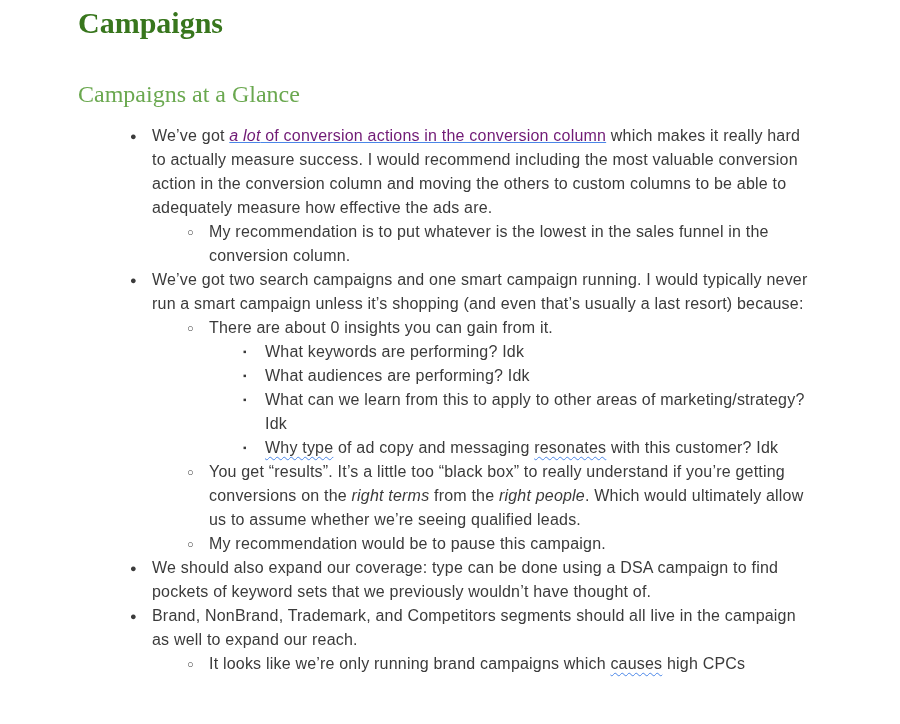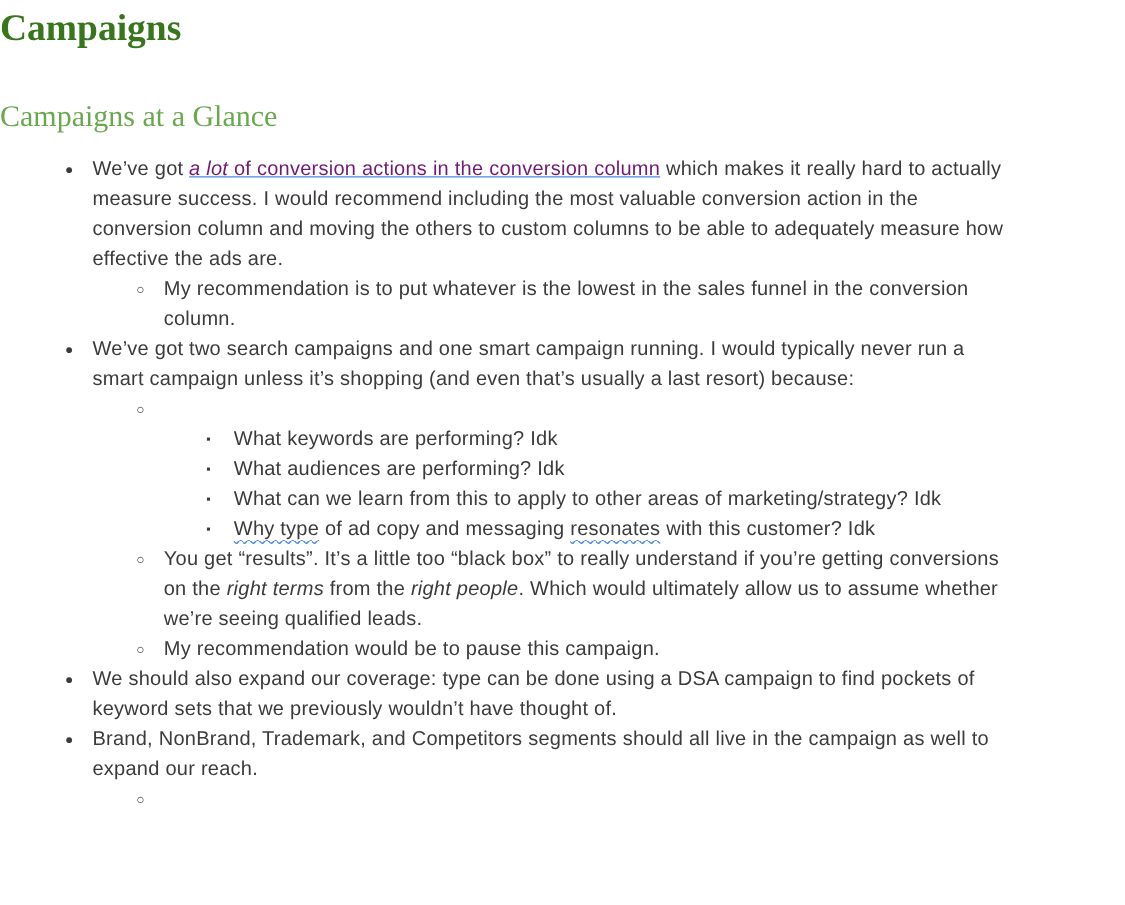--- a/index.html
+++ b/index.html
@@ -11,20 +11,21 @@
     width: 900px;
     height: 724px;
     overflow: hidden;
     font-family: "Liberation Sans", sans-serif;
     color: #3b3b3b;
   }
   .page {
     box-sizing: border-box;
     width: 900px;
     height: 724px;
+    padding-left: 78px;
     padding-right: 92px;
     overflow: hidden;
     background: #ffffff;
   }
   h1.doc-h1 {
     font-family: "Liberation Serif", serif;
     font-weight: 700;
     font-size: 30px;
     line-height: 34px;
     color: #38761d;
@@ -93,20 +94,21 @@
       <div class="li l2">
         <span class="marker m2">○</span>
         <div class="text"><span>My recommendation is to put whatever is the lowest in the sales funnel in the conversion column.</span></div>
       </div>
       <div class="li l1">
         <span class="marker m1">●</span>
         <div class="text"><span>We’ve got two search campaigns and one smart campaign running. I would typically never run a smart campaign unless it’s shopping (and even that’s usually a last resort) because:</span></div>
       </div>
       <div class="li l2">
         <span class="marker m2">○</span>
+        <div class="text"><span>There are about 0 insights you can gain from it.</span></div>
       </div>
       <div class="li l3">
         <span class="marker m3">▪</span>
         <div class="text"><span>What keywords are performing? Idk</span></div>
       </div>
       <div class="li l3">
         <span class="marker m3">▪</span>
         <div class="text"><span>What audiences are performing? Idk</span></div>
       </div>
       <div class="li l3">
@@ -128,15 +130,16 @@
       <div class="li l1">
         <span class="marker m1">●</span>
         <div class="text"><span>We should also expand our coverage: type can be done using a DSA campaign to find pockets of keyword sets that we previously wouldn’t have thought of.</span></div>
       </div>
       <div class="li l1">
         <span class="marker m1">●</span>
         <div class="text"><span>Brand, NonBrand, Trademark, and Competitors segments should all live in the campaign as well to expand our reach.</span></div>
       </div>
       <div class="li l2">
         <span class="marker m2">○</span>
+        <div class="text"><span>It looks like we’re only running brand campaigns which </span><span class="squiggle">causes</span><span> high CPCs</span></div>
       </div>
     </div>
 </div>
 
 </body></html>

